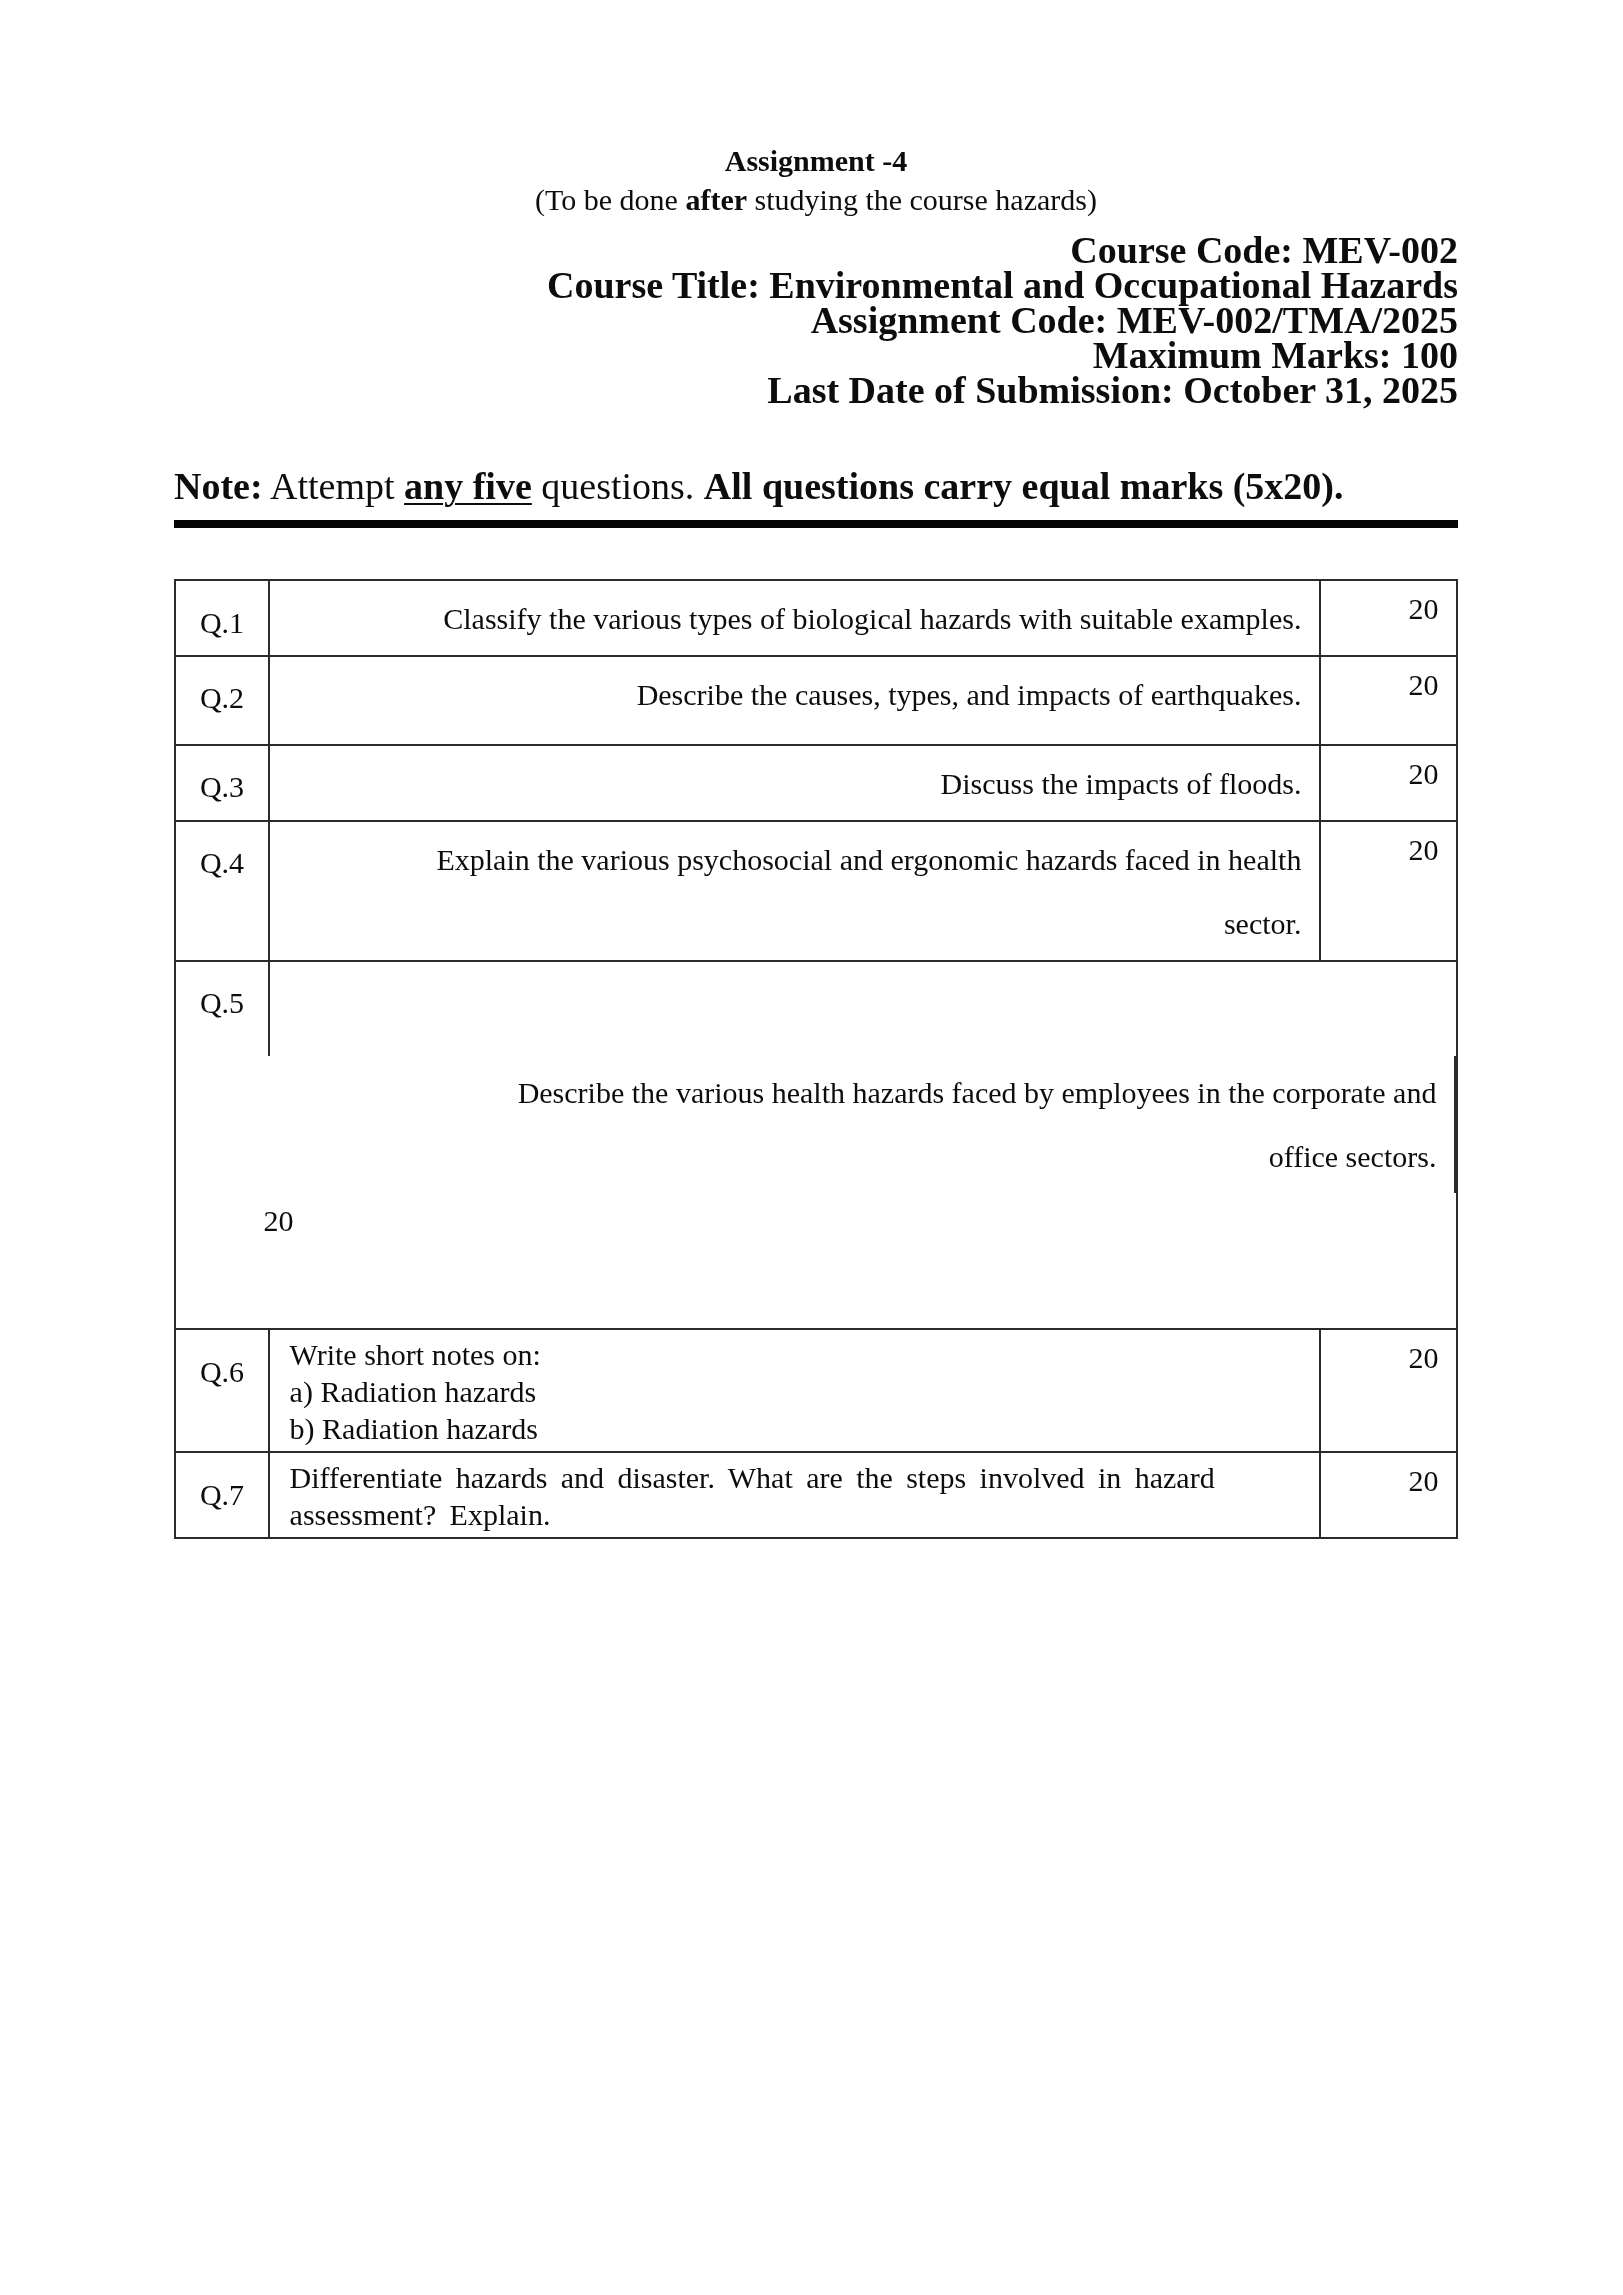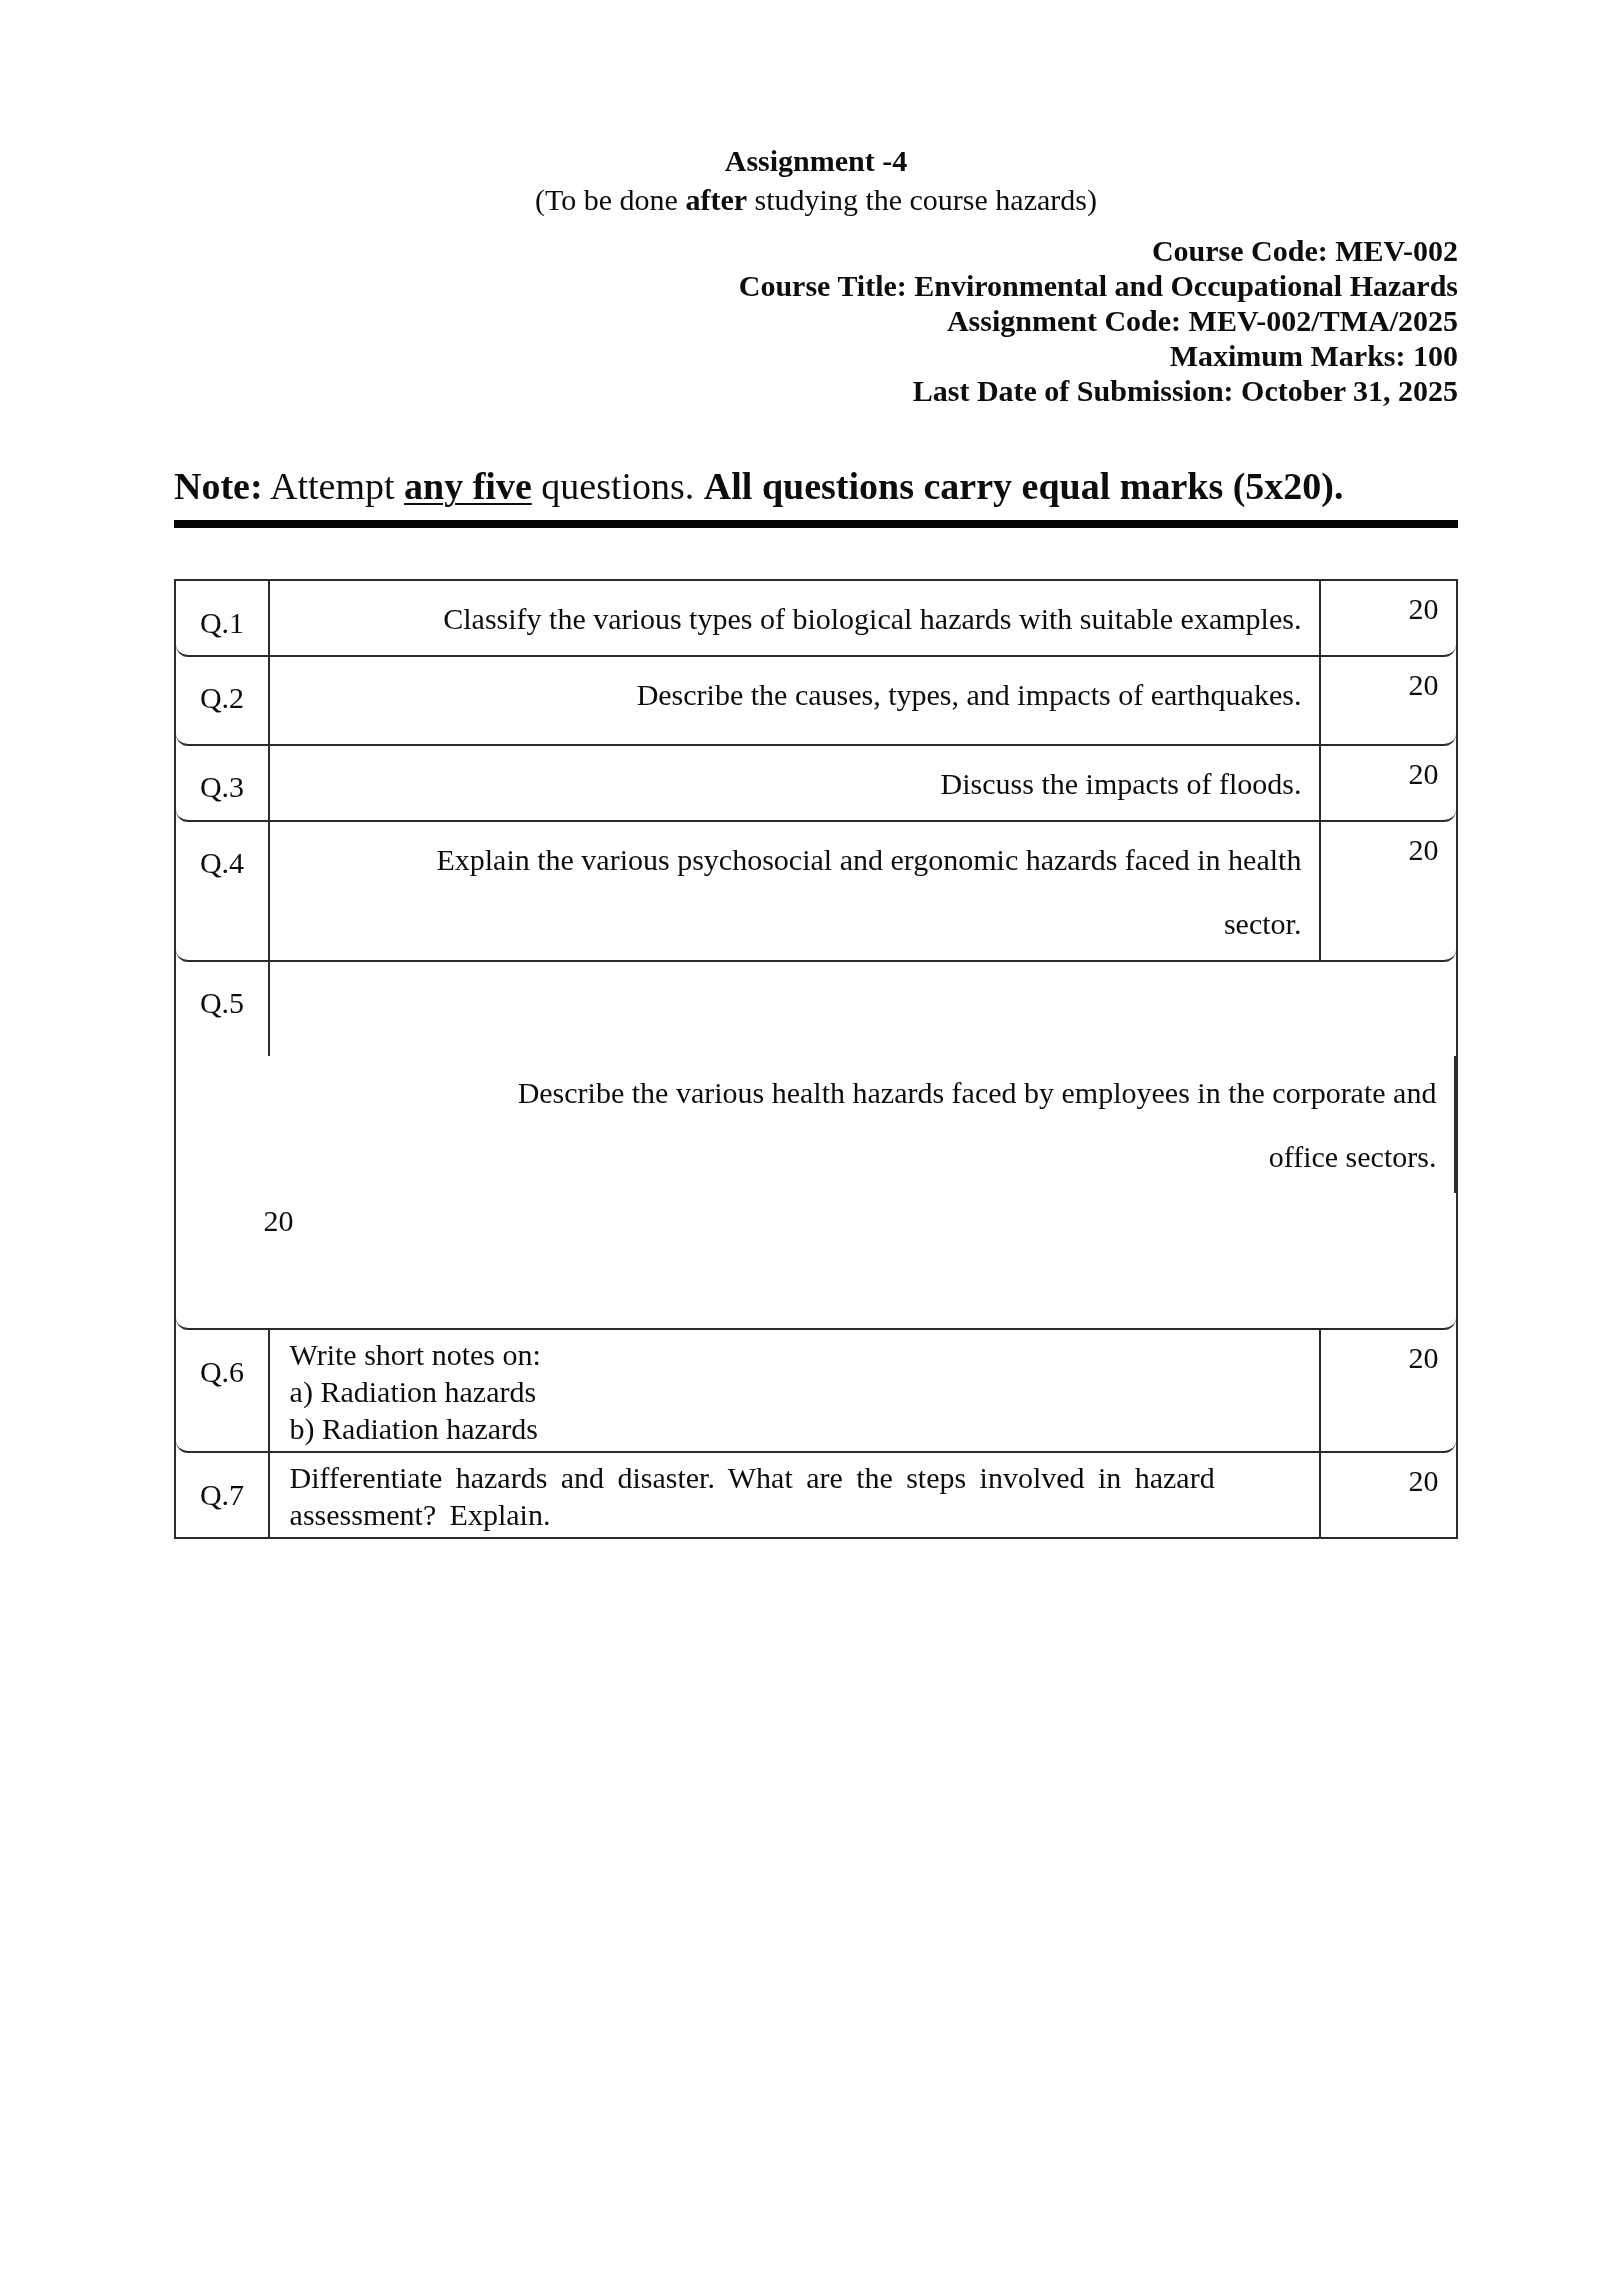--- a/index.html
+++ b/index.html
@@ -23,21 +23,21 @@
   }
   .subtitle {
     text-align:center;
     font-size:30px; line-height:39px;
   }
   .subtitle .b { font-weight:bold; }
   .course-block {
     margin-top:13.7px;
     text-align:right;
     font-weight:bold;
-    font-size:30px; line-height:35px;
+    font-size:38px; line-height:35px;
   }
   .note-line {
     margin-top:60px;
     font-size:38px; line-height:37px;
   }
   .note-line .b { font-weight:bold; }
   .note-line .bu { font-weight:bold; text-decoration:underline; text-decoration-thickness:2px; text-underline-offset:3.9px; }
   .rule {
     margin-top:15.7px;
     height:7.8px;
@@ -45,21 +45,20 @@
   }
   .q-table {
     margin-top:51px;
     border:2px solid #2b2b2b;
     font-size:30px;
   }
   .t-row {
     display:flex;
     border-bottom:2px solid #2b2b2b;
     box-sizing:border-box;
-    border-radius:12px;
   }
   .t-row:last-child { border-bottom:none; }
   .t-row:nth-child(1){ min-height:67px; }
   .t-row:nth-child(2){ min-height:89px; }
   .t-row:nth-child(3){ min-height:68px; }
   .t-row:nth-child(4){ min-height:126px; }
   .t-row:nth-child(5){ min-height:123px;flex-direction:column; }
   .t-row:nth-child(6){ min-height:115px; }
   .t-row:nth-child(7){ min-height:70px; }
   .cell { box-sizing:border-box; }

